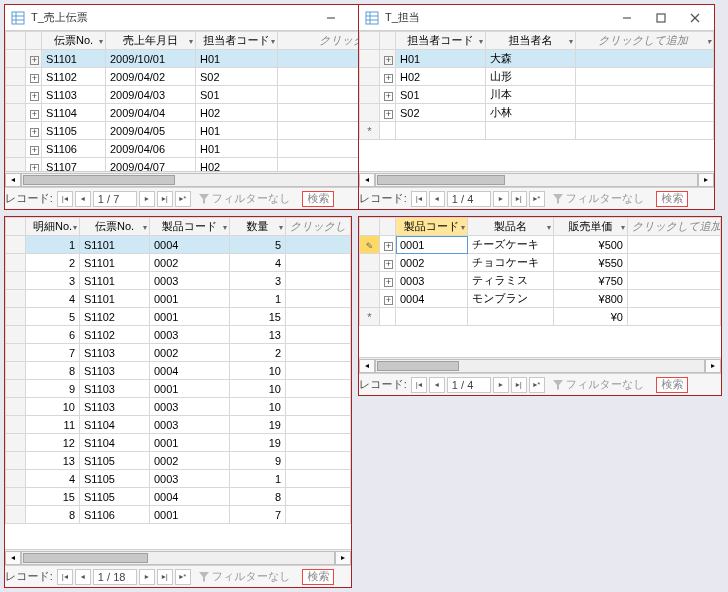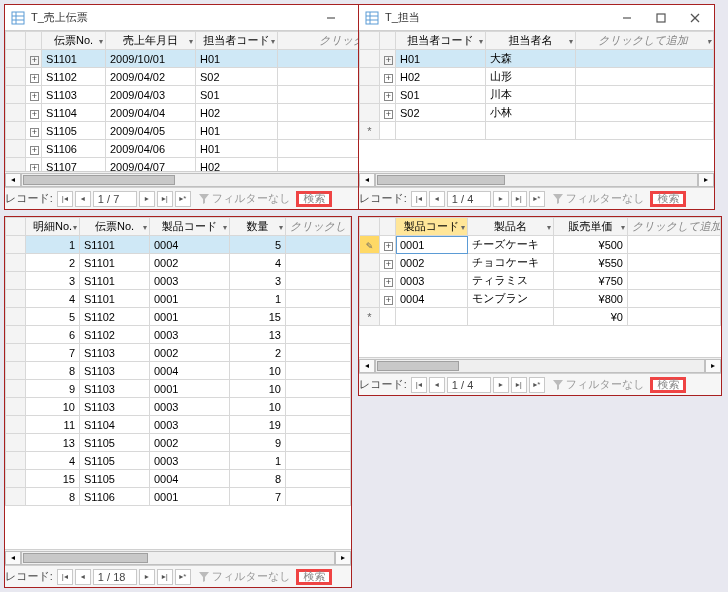--- a/index.html
+++ b/index.html
@@ -147,25 +147,25 @@
     display:flex; align-items:center;
   }
   .filterbox {
     display:flex; align-items:center; gap:3px;
     color:#999;
     margin-left:6px;
     font-family:Liberation Serif, serif;
   }
   .filterbox svg { width:10px; height:10px; }
   .searchbox {
-    border:3px solid #ef4444;
+    border:1px solid #ef4444;
     background:#fff;
     height:16px;
     padding:0 4px;
-    margin-left:4px;
+    margin-left:10px;
     min-width:30px;
     display:flex; align-items:center;
     color:#888;
   }
   .editing-cell {
     background:#fff !important;
     outline:1px solid #5b9bd5;
     outline-offset:-1px;
   }
   .scrollarea { overflow:auto; height:100%; }
@@ -535,20 +535,28 @@
               <tr class="">
                 <td class="rowsel"></td>
                 <td class="num-right">11</td>
                 <td class="">S1104</td>
                 <td class="">0003</td>
                 <td class="num-right">19</td>
                 <td class=""></td>
               </tr>
               <tr class="">
                 <td class="rowsel"></td>
+                <td class="num-right">12</td>
+                <td class="">S1104</td>
+                <td class="">0001</td>
+                <td class="num-right">19</td>
+                <td class=""></td>
+              </tr>
+              <tr class="">
+                <td class="rowsel"></td>
                 <td class="num-right">13</td>
                 <td class="">S1105</td>
                 <td class="">0002</td>
                 <td class="num-right">9</td>
                 <td class=""></td>
               </tr>
               <tr class="">
                 <td class="rowsel"></td>
                 <td class="num-right">4</td>
                 <td class="">S1105</td>

